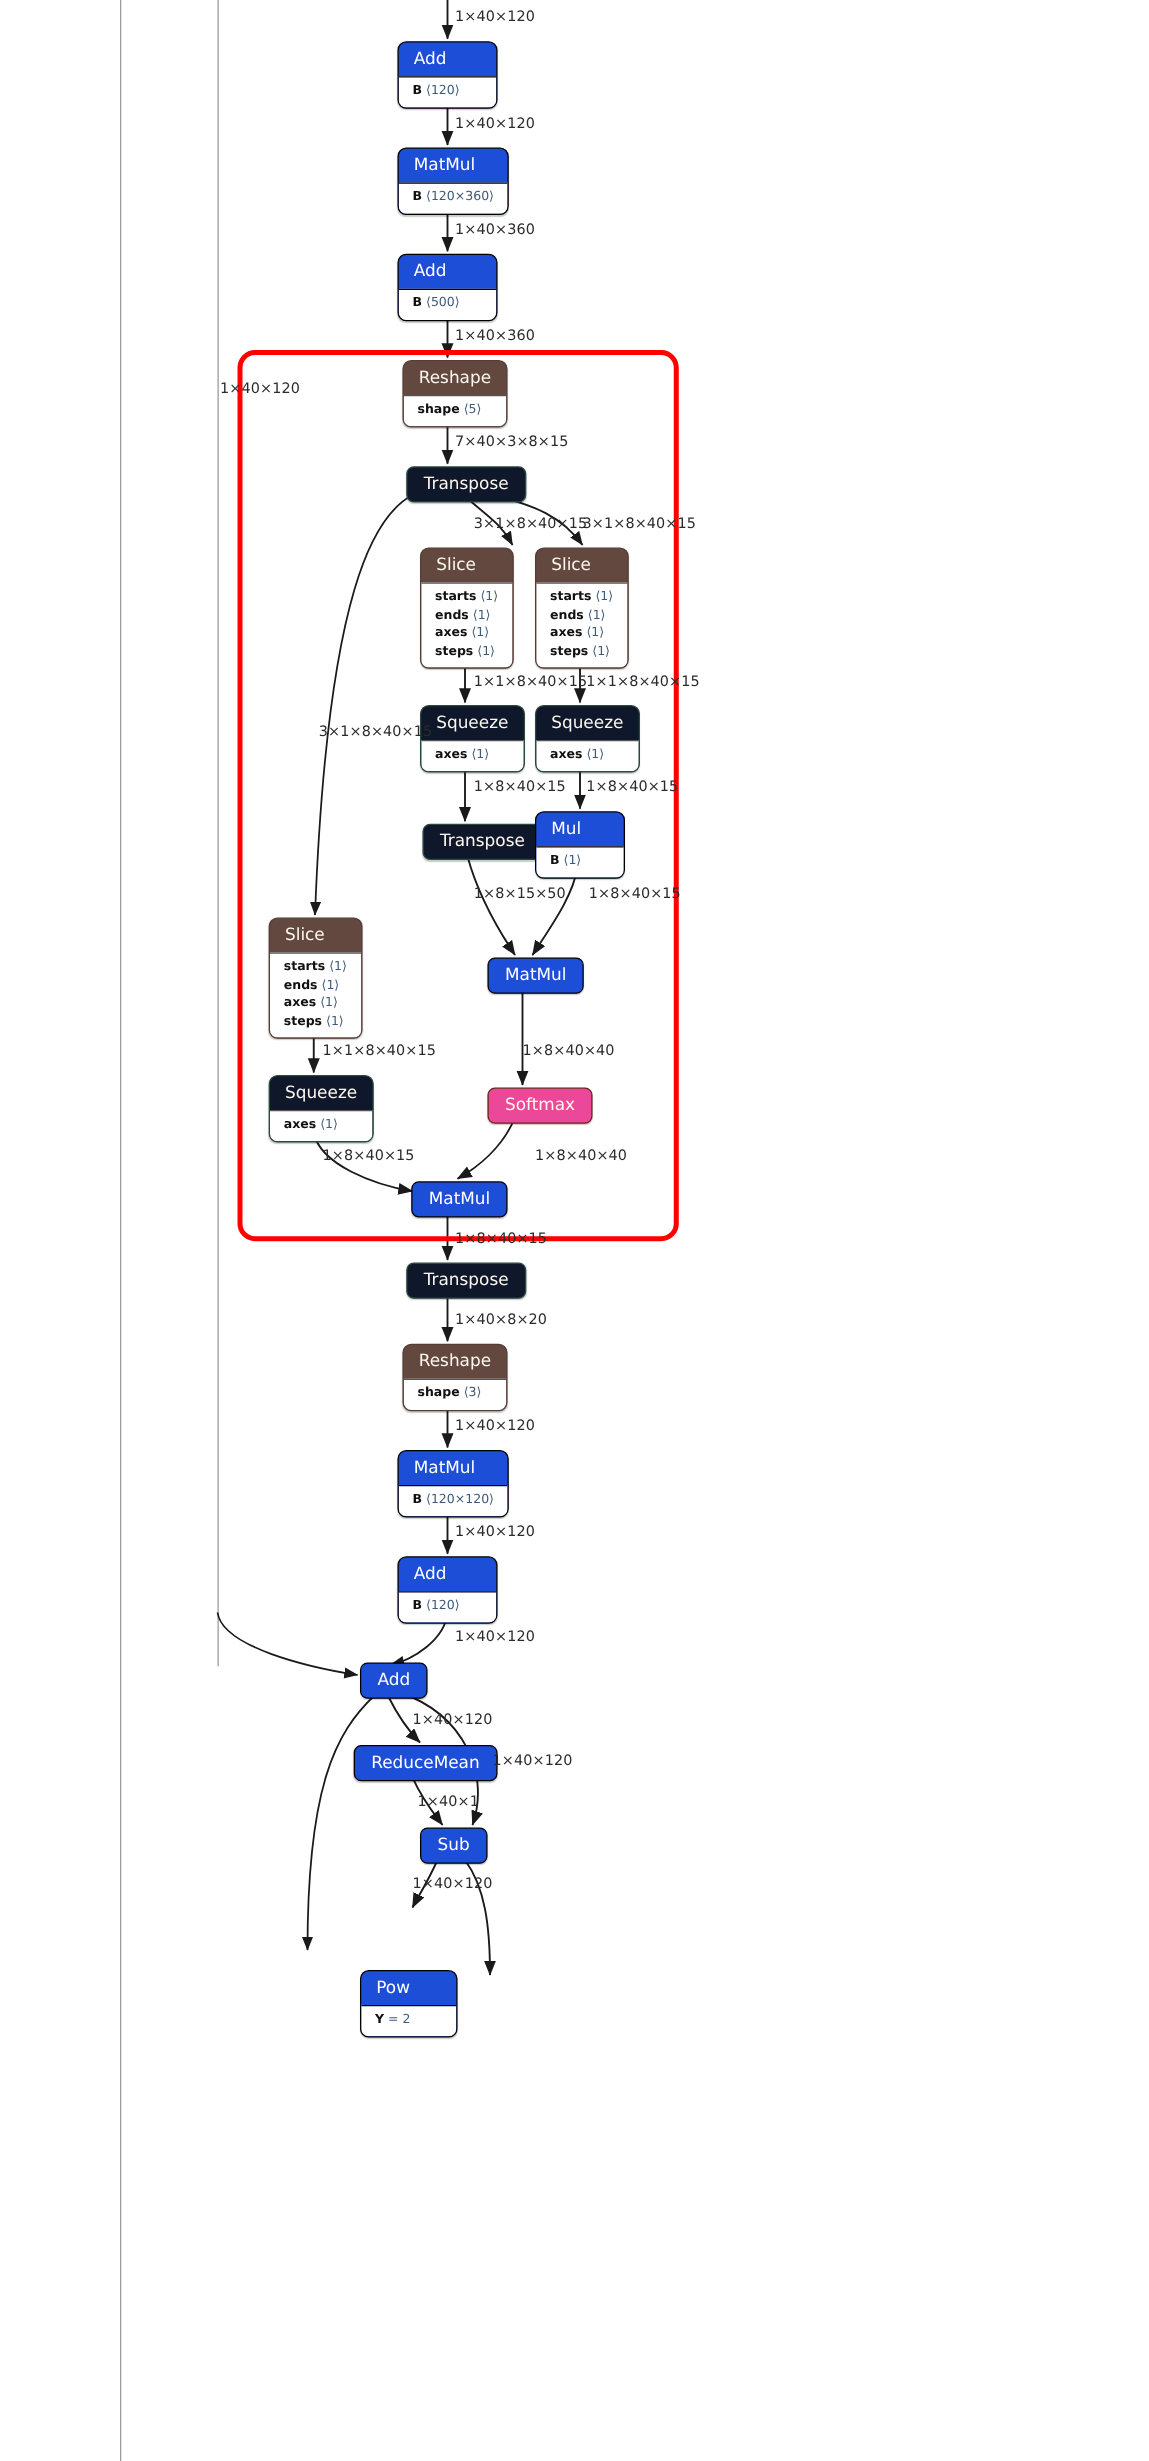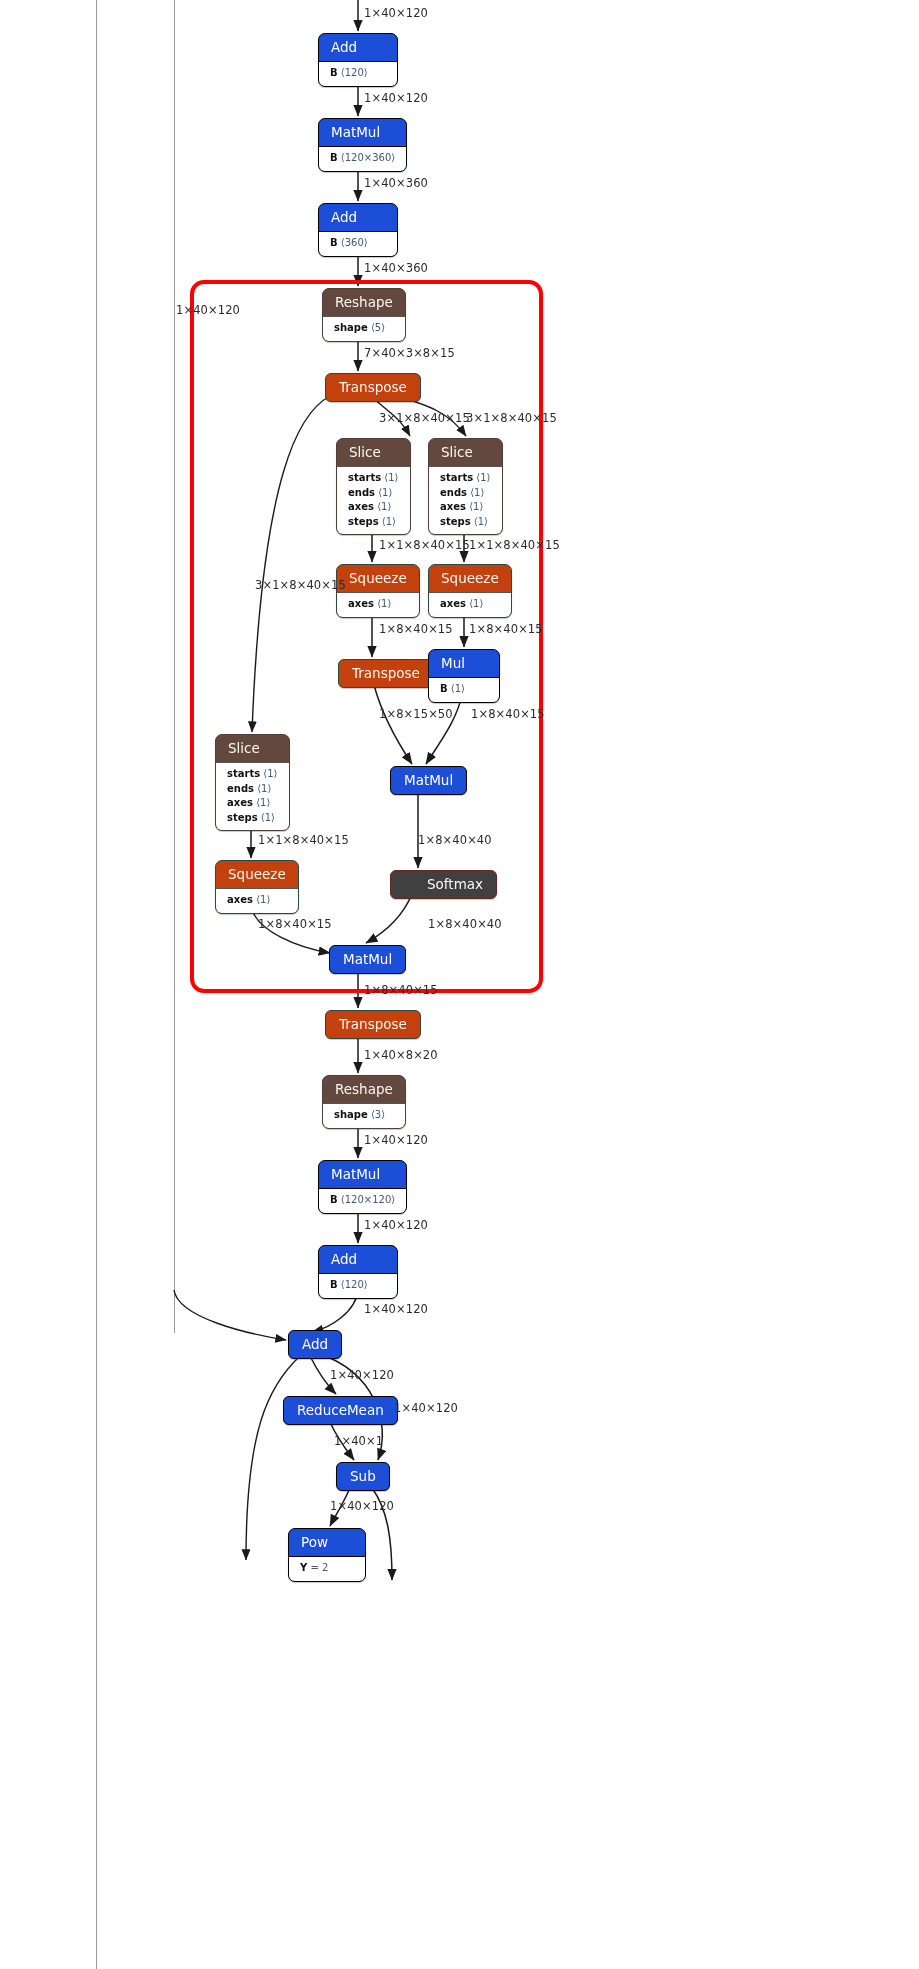--- a/index.html
+++ b/index.html
@@ -51,23 +51,23 @@
   .node .attr b{font-weight:bold;color:#111;}
   .node .attr span.v{color:#3e5a7a;font-weight:normal;}
 
   
   .node.simple{border-radius:6px;}
   .node.simple .hdr{padding:2px 13px 3px 13px;}
 
   
   .k-black  {background:#1d4ed8;border-color:#000000;}
   .k-black .hdr{color:#ffffff;}
-  .k-green  {background:#c2410c;border-color:#2a4a3d;}
+  .k-green  {background:#0f172a;border-color:#2a4a3d;}
   .k-brown  {background:#63483f;border-color:#543d35;}
-  .k-red    {background:#404040;border-color:#6a251d;padding-left:23px;}
+  .k-red    {background:#ec4899;border-color:#6a251d;}
 
   .k-black .attrs,.k-green .attrs,.k-brown .attrs,.k-red .attrs{background:#fff;}
   .k-black .attrs{border-top:1px solid #000;}
 
   
   .elabel{
     position:absolute;
     font-size:11.5px;
     color:#2b2b2b;
     white-space:nowrap;
@@ -162,21 +162,21 @@
       </div>
       <div class="node k-black" style="left: 318px; top: 118px; min-width: 80px;">
         <span class="hdr">MatMul</span>
         <div class="attrs">
           <div class="attr"><b>B</b> <span class="v">⟨120×360⟩</span></div>
         </div>
       </div>
       <div class="node k-black" style="left: 318px; top: 203px; min-width: 80px;">
         <span class="hdr">Add</span>
         <div class="attrs">
-          <div class="attr"><b>B</b> <span class="v">⟨360⟩</span></div>
+          <div class="attr"><b>B</b> <span class="v">⟨500⟩</span></div>
         </div>
       </div>
       <div class="node k-brown" style="left: 322px; top: 288px; min-width: 72px;">
         <span class="hdr">Reshape</span>
         <div class="attrs">
           <div class="attr"><b>shape</b> <span class="v">⟨5⟩</span></div>
         </div>
       </div>
       <div class="node k-green simple" style="left: 325px; top: 373px; min-width: 66px;">
         <span class="hdr">Transpose</span>
@@ -267,21 +267,21 @@
       </div>
       <div class="node k-black simple" style="left: 288px; top: 1330px; min-width: 36px;">
         <span class="hdr">Add</span>
       </div>
       <div class="node k-black simple" style="left: 283px; top: 1396px; min-width: 86px; text-align: right;">
         <span class="hdr">ReduceMean</span>
       </div>
       <div class="node k-black simple" style="left: 336px; top: 1462px; min-width: 42px;">
         <span class="hdr">Sub</span>
       </div>
-      <div class="node k-black" style="left: 288px; top: 1528px; min-width: 78px;">
+      <div class="node k-black" style="left: 288px; top: 1576px; min-width: 78px;">
         <span class="hdr">Pow</span>
         <div class="attrs">
           <div class="attr"><b>Y</b> <span class="v">= 2</span></div>
         </div>
       </div>
     </div>
 
   <div id="labels">
       <div class="elabel" style="left: 364px; top: 6px;">1×40×120</div>
       <div class="elabel" style="left: 364px; top: 91px;">1×40×120</div>

